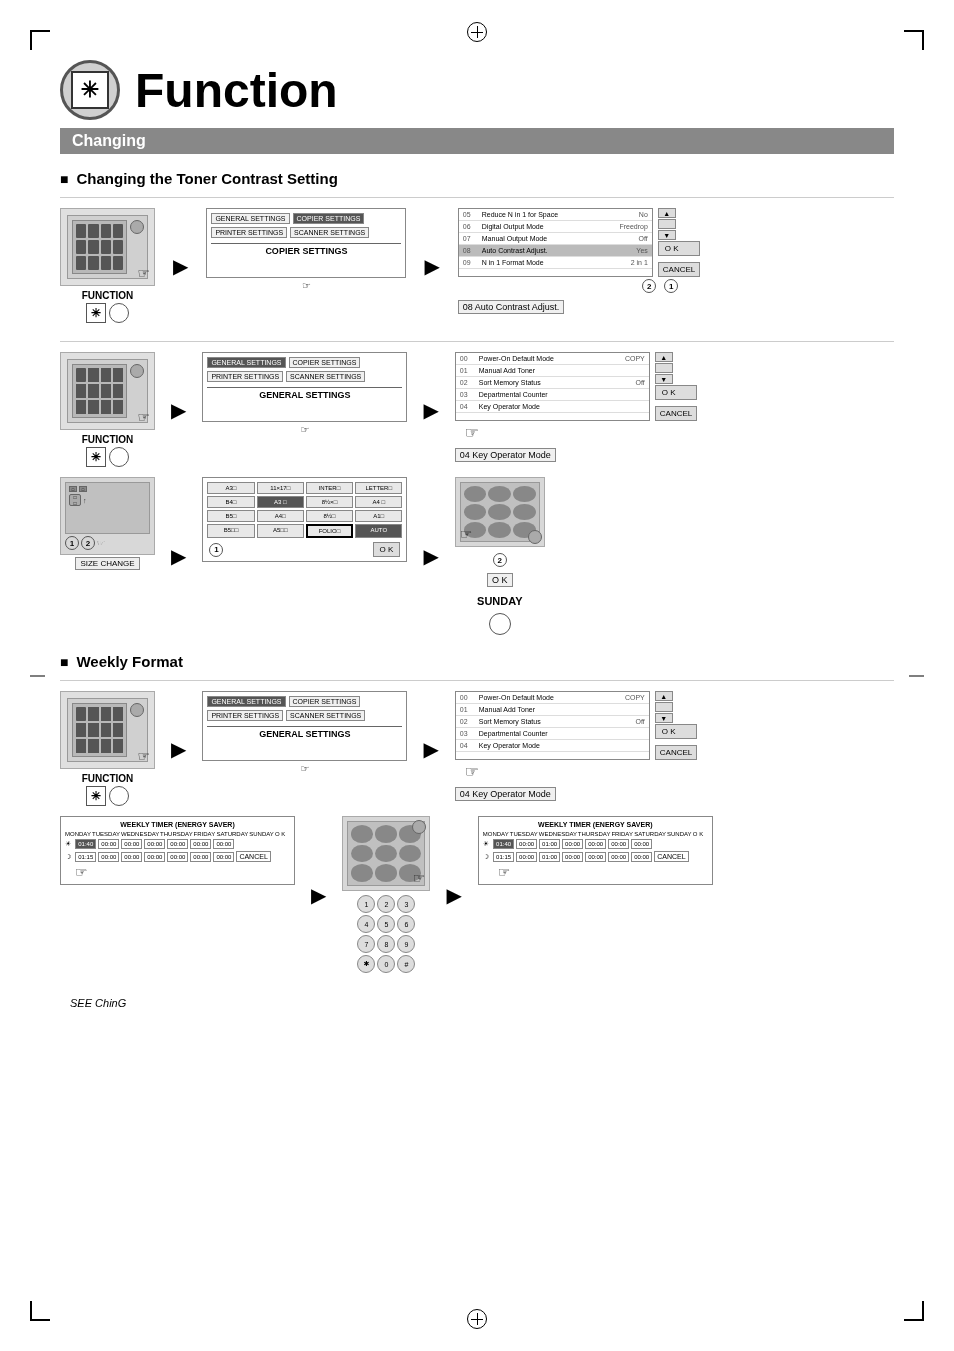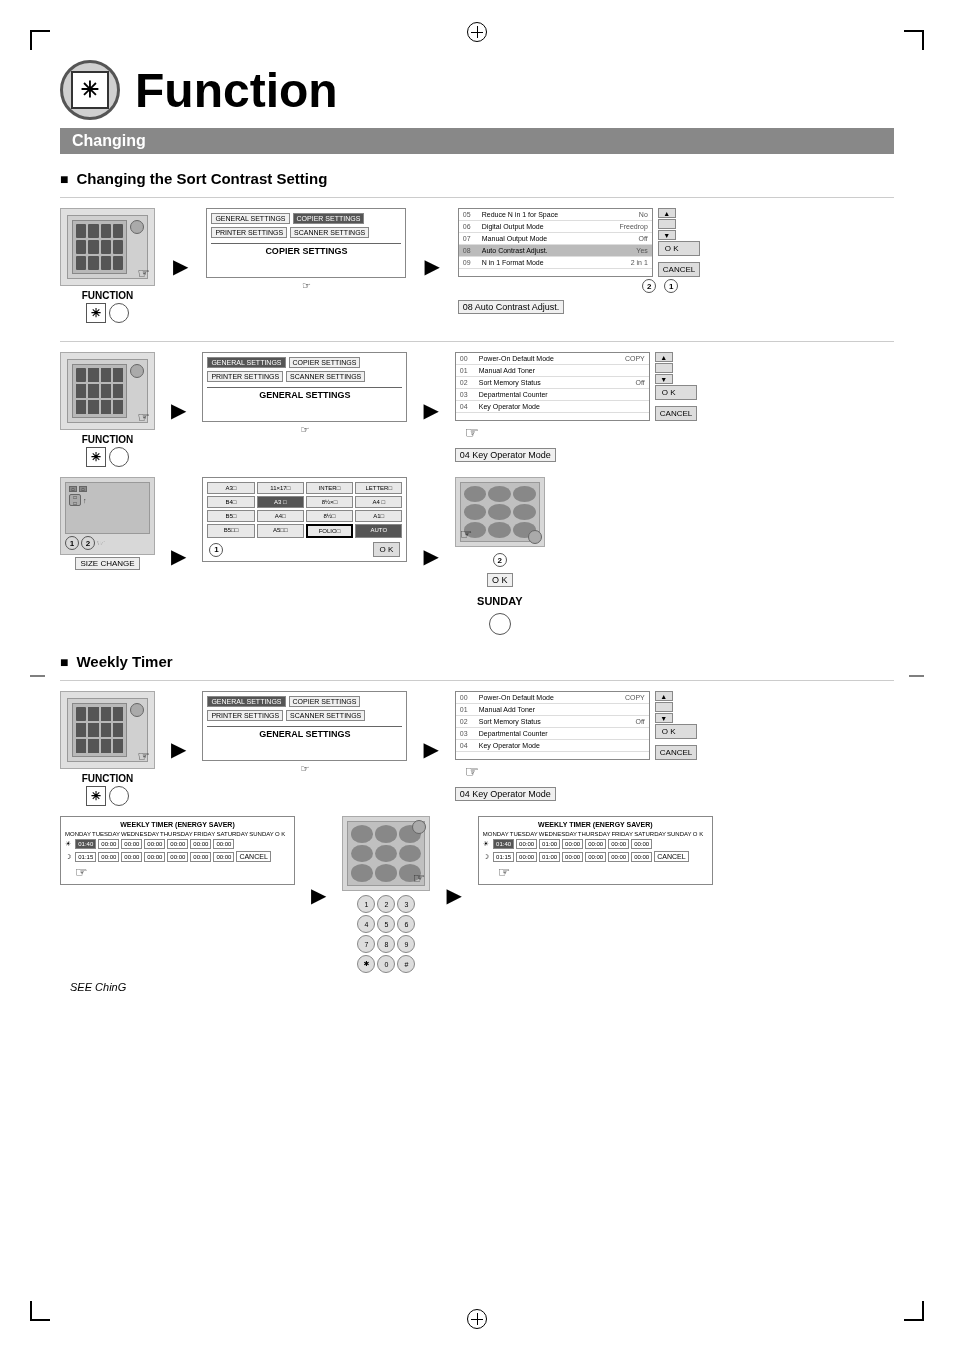--- a/index.html
+++ b/index.html
@@ -355,21 +355,21 @@
     </div>
     <div class="page-title">Function</div>
   </div>
 
   <div class="examples-bar">
     <span>Changing</span>
   </div>
 
   <div class="section-container">
     <div class="section-header">
-      <span class="section-title">Changing the Sort Contrast Setting</span>
+      <span class="section-title">Changing the Toner Contrast Setting</span>
     </div>
     <div class="divider"></div>
 
     <div style="display:flex; align-items:flex-start; gap:10px;">
 
       <div style="display:flex; flex-direction:column; align-items:center; flex-shrink:0;">
         <div class="copier-large">
           <div style="position:relative; width:100%; height:100%;">
 
             <div style="position:absolute; top:6px; left:6px; right:6px; bottom:6px; background:#d0d0d0; border:1px solid #999;">
@@ -660,21 +660,21 @@
         </div>
 
         <div class="reset-label">SUNDAY</div>
         <div class="function-circle" style="width:22px; height:22px;"></div>
       </div>
     </div>
   </div>
 
   <div class="section-container" style="margin-top:10px;">
     <div class="section-header">
-      <span class="section-title">Weekly Timer</span>
+      <span class="section-title">Weekly Format</span>
     </div>
     <div class="divider"></div>
 
     <div style="display:flex; align-items:flex-start; gap:8px; margin-bottom:10px;">
 
       <div style="display:flex; flex-direction:column; align-items:center; flex-shrink:0;">
         <div class="copier-large">
           <div style="position:relative; width:100%; height:100%;">
             <div style="position:absolute; top:6px; left:6px; right:6px; bottom:6px; background:#d0d0d0; border:1px solid #999;">
               <div style="position:absolute; top:4px; left:4px; right:20px; bottom:4px; background:#b8b8b8; border:1px solid #888; display:grid; grid-template-columns: repeat(4,1fr); grid-template-rows: repeat(3,1fr); gap:2px; padding:3px;">
@@ -878,17 +878,17 @@
           <div style="border:1px solid #888; padding:1px 2px; font-size:6px;">00:00</div>
           <div style="border:1px solid #888; padding:1px 2px; font-size:6px;">00:00</div>
           <div style="border:1px solid #888; padding:1px 2px; font-size:6px;">00:00</div>
           <div style="border:1px solid #888; padding:1px 2px; font-size:7px;">CANCEL</div>
         </div>
 
         <div style="font-size:14px; padding-left:15px;">☞</div>
       </div>
     </div>
 
-    <div style="margin-top:4px; padding-left:10px;">
+    <div style="margin-top:20px; padding-left:10px;">
       <span style="font-size:11px; font-style:italic;">SEE ChinG</span>
     </div>
   </div>
 </div>
 
 </body></html>

